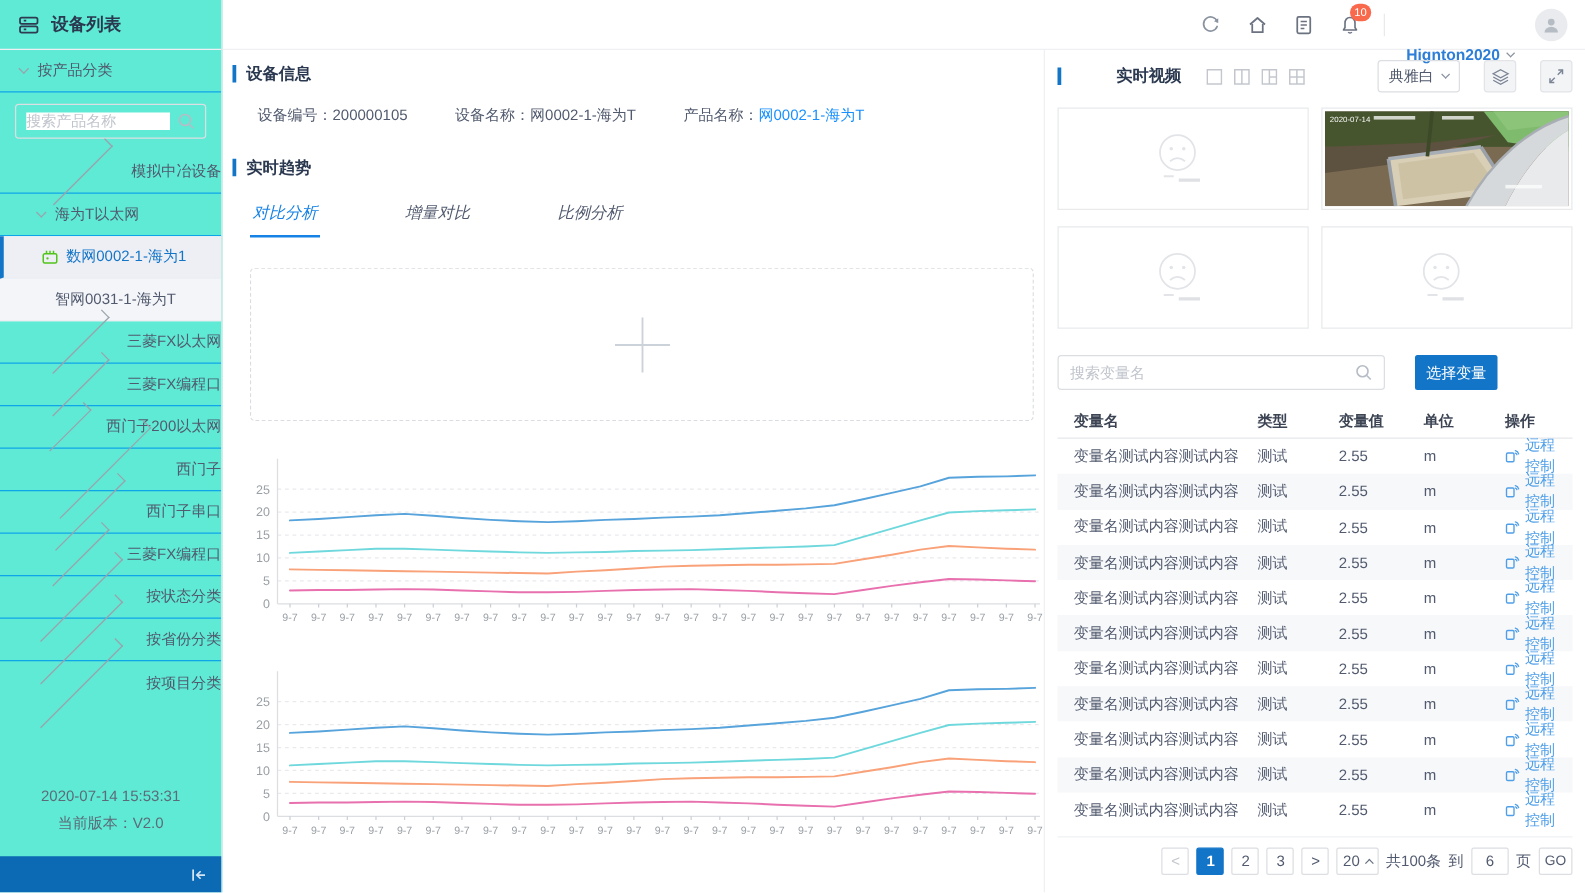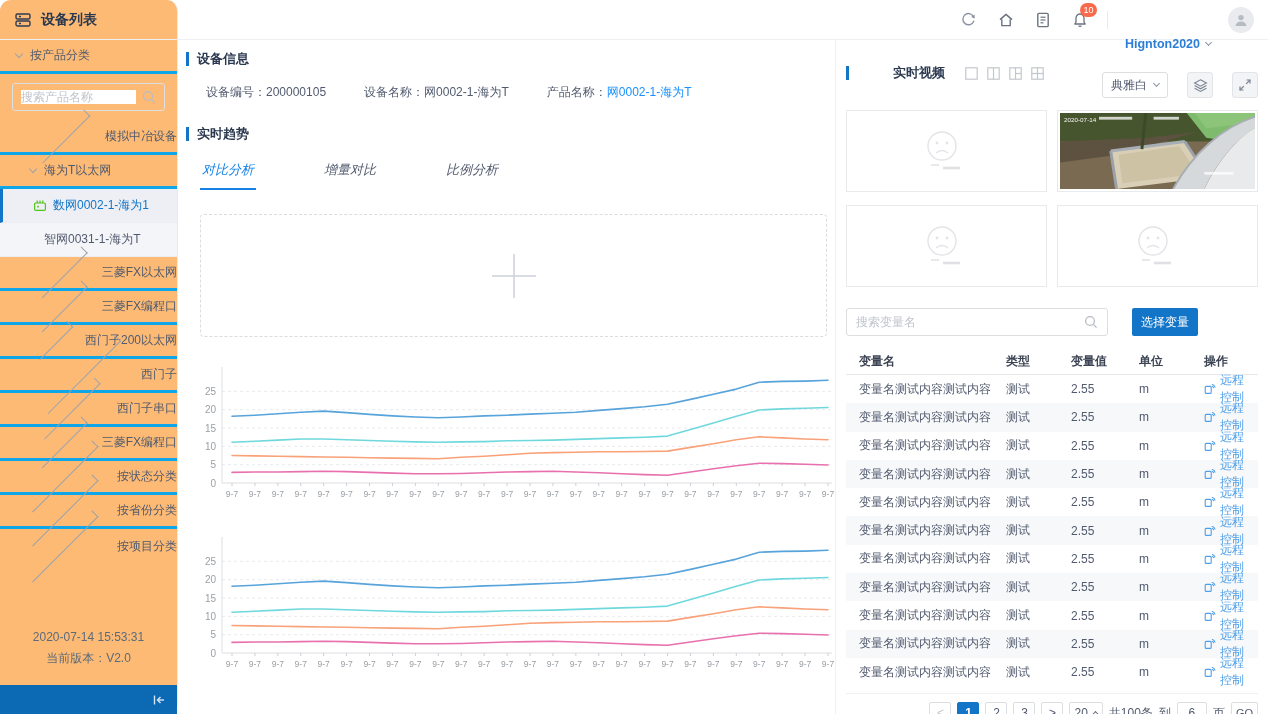--- a/index.html
+++ b/index.html
@@ -1,25 +1,25 @@
 <!DOCTYPE html>
 <html><head>
 <meta charset="utf-8">
 <style>
   * { margin:0; padding:0; box-sizing:border-box; }
   html,body { width:1268px; height:714px; overflow:hidden; background:#fff;
     font-family:"Liberation Sans","DejaVu Sans",sans-serif; }
   #app { display:flex; width:1268px; height:714px; }
 
   
-  .sidebar { width:178px; flex:0 0 178px; border-right:1px solid #e8eaec; display:flex; flex-direction:column; background:#fdba74;border-radius:11px; }
+  .sidebar { width:178px; flex:0 0 178px; border-right:1px solid #e8eaec; display:flex; flex-direction:column; background:#5eead4; }
   .sb-header { height:40px; flex:0 0 40px; border-bottom:1px solid #eef0f3; display:flex; align-items:center; gap:9px; padding:0 14px; }
   .sb-title { font-size:14px; font-weight:bold; color:#2b3950; }
   .sb-body { flex:1; display:flex; flex-direction:column; overflow:hidden; }
-  .tree-row { display:flex; align-items:center; gap:8px; height:34px; flex:0 0 34px; font-size:12px; color:#515a6e; border-bottom:3px solid #0ea5e9; cursor:pointer; }
+  .tree-row { display:flex; align-items:center; gap:8px; height:34px; flex:0 0 34px; font-size:12px; color:#515a6e; border-bottom:1px solid #0ea5e9; cursor:pointer; }
   .lv1 { padding-left:16px; }
   .lv2 { padding-left:30px; }
   .leafwrap { background:#f4f5f8; }
   .leaf { display:flex; align-items:center; gap:6px; height:34px; font-size:12px; color:#515a6e; padding-left:44px; border-bottom:1px solid #eceef2; cursor:pointer; }
   .leaf.selected { background:#edeff4; color:#1375c8; border-left:3px solid #1375c8; padding-left:30px; }
   .chev { display:inline-block; width:6px; height:6px; border-right:1.4px solid #9aa3ad; border-bottom:1.4px solid #9aa3ad; flex:0 0 auto; }
   .chev.right { transform:rotate(-45deg); }
   .chev.down  { transform:rotate(45deg); margin-top:-3px; }
   .sb-search { margin:9px 12px 10px 12px; height:28px; border:1px solid #dcdee2; border-radius:3px; display:flex; align-items:center; padding:0 8px; gap:6px; }
   .sb-search input { flex:1; border:none; outline:none; font-size:12px; color:#515a6e; min-width:0; }
@@ -58,21 +58,21 @@
 
   .chart-block { margin-left:6px; }
   .chart-block.first { margin-top:26px; }
   .chart-block.second { margin-top:18px; }
   svg.trend-chart { display:block; }
 
   
   .rp-header { display:flex; align-items:center; gap:8px; }
   .layout-icons { display:flex; gap:9px; margin-left:12px; }
   .layout-icons span { display:flex; cursor:pointer; }
-  .rp-tools { margin-left:auto; display:flex; align-items:center; gap:19px;margin-top:24px; }
+  .rp-tools { margin-left:auto; display:flex; align-items:center; gap:19px; }
   .theme-select { display:flex; align-items:center; gap:7px; border:1px solid #dcdee2; border-radius:3px; height:26px; padding:0 8px; font-size:12px; color:#515a6e; cursor:pointer; }
   .tool-btn { width:26px; height:26px; border:1px solid #e2e4e8; background:#f3f4f6; border-radius:3px; display:flex; align-items:center; justify-content:center; cursor:pointer; }
 
   .video-grid { margin-top:12px; display:grid; grid-template-columns:1fr 1fr; gap:13px 10px; }
   .vslot { height:82px; border:1px solid #e8eaec; background:#fff; display:flex; align-items:center; justify-content:center; cursor:pointer; }
   .vslot.cam { padding:2px; }
   .vslot.cam svg { width:100%; height:100%; display:block; }
 
   .var-search { margin-top:21px; display:flex; gap:24px; margin-right:60px; }
   .var-search .box { flex:1; height:28px; border:1px solid #dcdee2; border-radius:3px; display:flex; align-items:center; padding:0 9px; gap:6px; }

